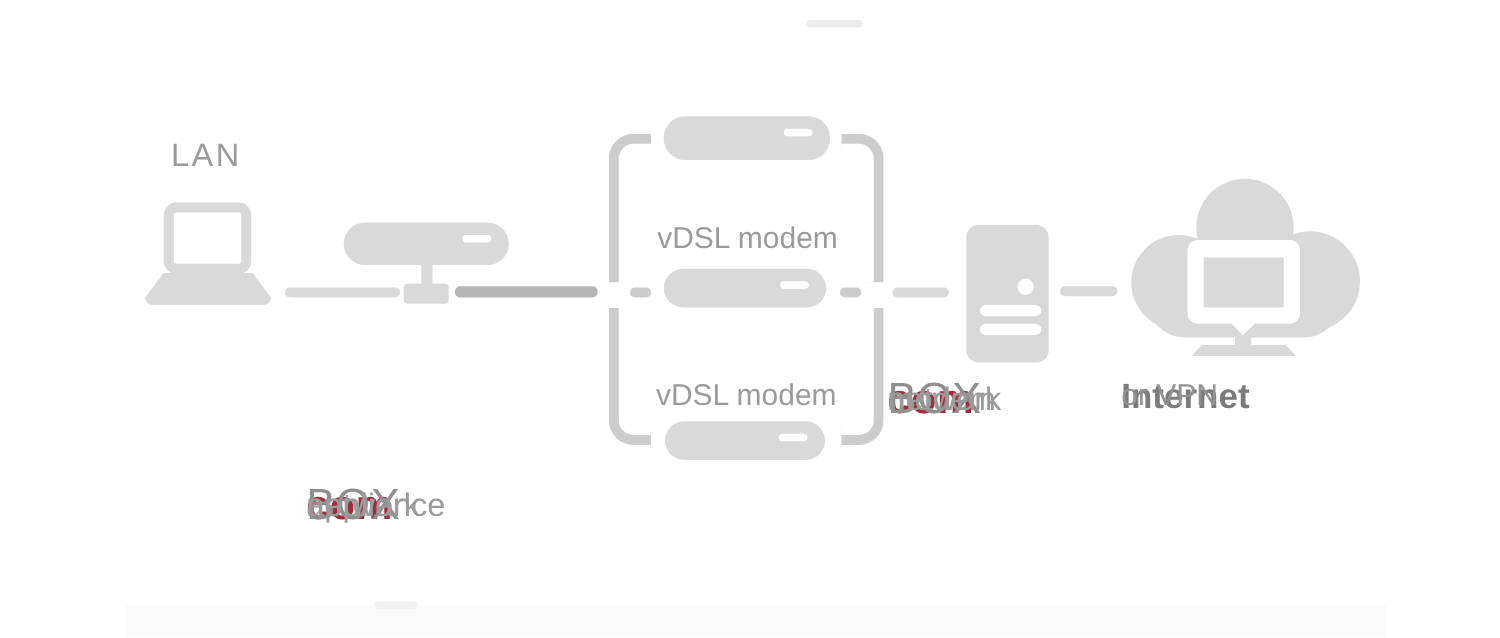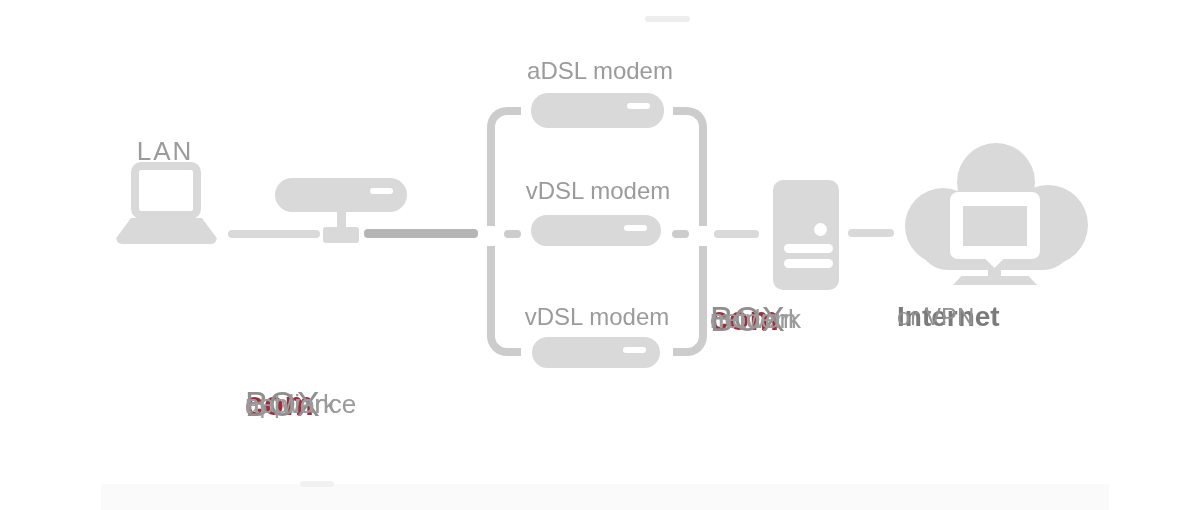--- a/index.html
+++ b/index.html
@@ -11,21 +11,21 @@
   body{font-family:"Liberation Sans",sans-serif;}
   #canvas{position:relative;width:1200px;height:510px;background:#fff;overflow:hidden;}
   #canvas *{position:absolute;box-sizing:border-box;}
 
   
   .top-smudge{left:645px;top:16px;width:45px;height:6px;background:#ededed;border-radius:3px;}
   .bottom-band{left:101px;top:484px;width:1008px;height:26px;background:#fafafa;}
   .bottom-smudge{left:300px;top:481px;width:34px;height:6px;background:#f1f1f1;border-radius:3px;}
 
   
-  .lan-label{left:125px;top:136px;width:80px;text-align:center;font-size:26px;letter-spacing:2px;color:var(--label-gray);}
+  .lan-label{left:125px;top:109px;width:80px;text-align:center;font-size:26px;letter-spacing:2px;color:var(--label-gray);}
   .laptop-screen{left:131px;top:162px;width:70px;height:57px;border:8px solid var(--icon-gray);border-radius:10px;background:#fff;}
   .laptop-base{left:116px;top:218px;width:101px;height:26px;background:var(--icon-gray);
     clip-path:polygon(15% 0,85% 0,100% 78%,98% 100%,2% 100%,0 78%);border-radius:6px;}
 
   
   .cline{height:8px;border-radius:4px;background:var(--icon-gray);}
   .line-lan-appliance{left:228px;top:230px;width:92px;}
   .line-appliance-bracket{left:364px;top:229px;width:114px;height:9px;background:var(--connector-dark);}
   .dash-left{left:504px;top:230px;width:17px;background:var(--bracket-gray);}
   .dash-right{left:672px;top:230px;width:17px;background:var(--bracket-gray);}
@@ -138,21 +138,20 @@
       <div>network</div>
       <div>appliance</div>
     </div>
   </div>
 
   <div class="bracket bracket-left-top"></div>
   <div class="bracket bracket-left-bottom"></div>
   <div class="bracket bracket-right-top"></div>
   <div class="bracket bracket-right-bottom"></div>
 
-  <div class="modem-label modem-label-0">aDSL modem</div>
   <div class="modem-pill modem-pill-0">
     <div class="pill-dash"></div>
   </div>
   <div class="modem-label modem-label-1">vDSL modem</div>
   <div class="modem-pill modem-pill-1">
     <div class="pill-dash"></div>
   </div>
   <div class="modem-label modem-label-2">vDSL modem</div>
   <div class="modem-pill modem-pill-2">
     <div class="pill-dash"></div>

